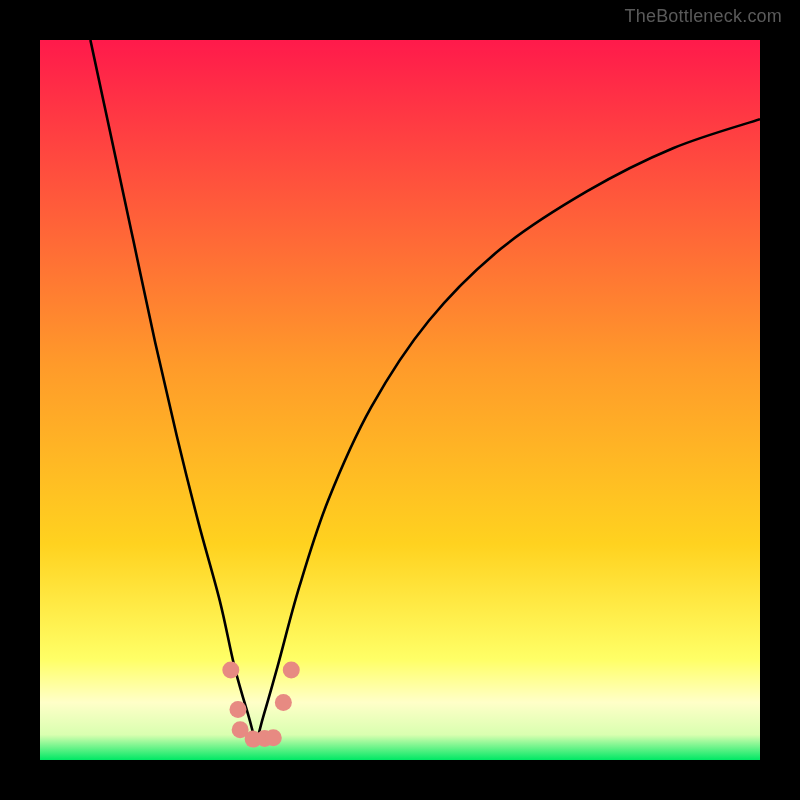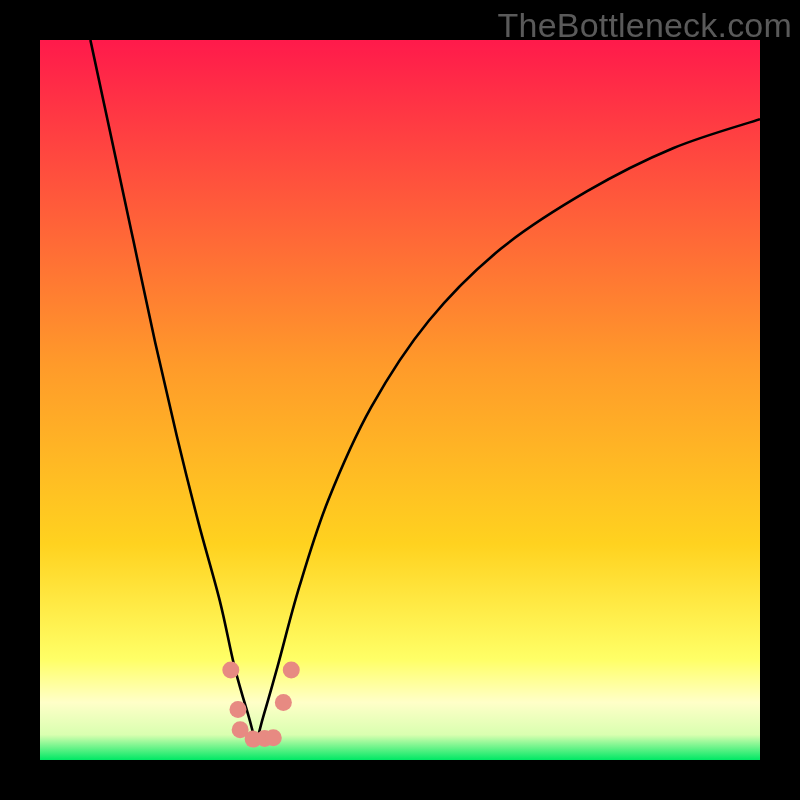--- a/index.html
+++ b/index.html
@@ -22,23 +22,23 @@
   .plot {
     position: absolute;
     left: 40px;
     top: 40px;
     width: 720px;
     height: 720px;
   }
   .watermark {
     position: absolute;
     top: 6px;
-    right: 8px;
+    right: 18px;
     color: #5a5a5a;
-    font-size: 34px;
+    font-size: 18px;
     font-weight: 500;
     letter-spacing: 0.2px;
     user-select: none;
   }
 </style>
 </head>
 <body>
 
 <div class="frame">
   <div class="watermark">TheBottleneck.com</div>

